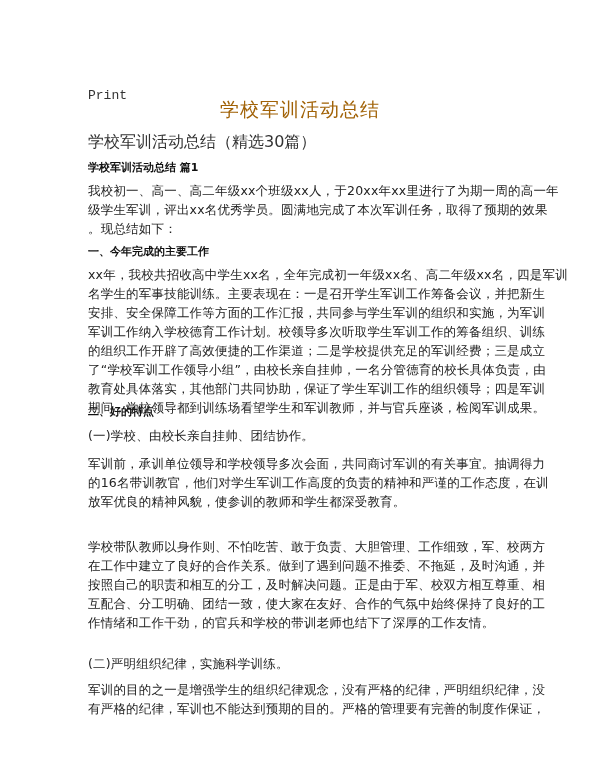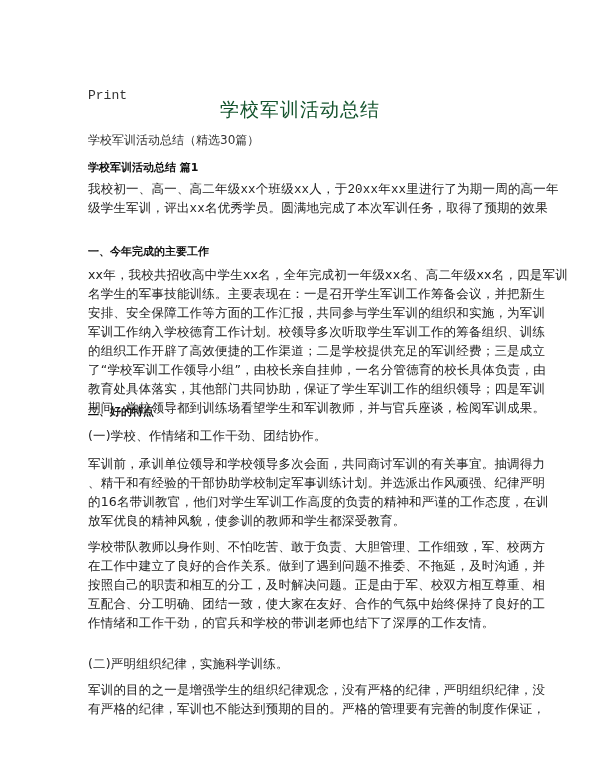--- a/index.html
+++ b/index.html
@@ -1,61 +1,61 @@
 <!DOCTYPE html>
 <html><head>
 <meta charset="utf-8">
 <style>
   html, body { margin: 0; padding: 0; background: #ffffff; }
   body { width: 600px; height: 776px; position: relative; overflow: hidden;
          font-family: "DejaVu Sans", sans-serif; color: #1a1a1a; }
   .print { position: absolute; left: 88px; top: 88px; font-family: Liberation Mono, monospace;
            font-size: 13px; color: #333; }
   .title { position: absolute; left: 0; width: 600px; top: 97px; text-align: center;
-           font-size: 19px; color: #14532d; letter-spacing: 1px; }
-  .sub { position: absolute; left: 88px; top: 132px; font-size: 12px; color: #333; }
+           font-size: 19px; color: #a16207; letter-spacing: 1px; }
+  .sub { position: absolute; left: 88px; top: 132px; font-size: 16px; color: #333; }
   .h { position: absolute; left: 88px; font-size: 11px; font-weight: bold; color: #111; }
   .p { position: absolute; left: 88px; width: 432px; font-size: 12.5px; line-height: 19px;
        color: #222; text-align: justify; letter-spacing: 0.2px; }
   .p span { display: block; white-space: nowrap; }
 </style>
 </head>
 <body>
 
 <div class="print">Print</div>
 <div class="title">学校军训活动总结</div>
 <div class="sub">学校军训活动总结（精选30篇）</div>
 <div class="h" style="top:160px;">学校军训活动总结 篇1</div>
 
-<div class="p" style="top:181px;font-family:Liberation Mono, monospace;">
+<div class="p" style="top:181px;">
   <span>我校初一、高一、高二年级xx个班级xx人，于20xx年xx里进行了为期一周的高一年</span>
   <span>级学生军训，评出xx名优秀学员。圆满地完成了本次军训任务，取得了预期的效果</span>
+  <span>。现总结如下：</span>
 </div>
 
 <div class="h" style="top:244px;">一、今年完成的主要工作</div>
 
 <div class="p" style="top:265px;">
   <span>xx年，我校共招收高中学生xx名，全年完成初一年级xx名、高二年级xx名，四是军训</span>
   <span>名学生的军事技能训练。主要表现在：一是召开学生军训工作筹备会议，并把新生</span>
   <span>安排、安全保障工作等方面的工作汇报，共同参与学生军训的组织和实施，为军训</span>
   <span>军训工作纳入学校德育工作计划。校领导多次听取学生军训工作的筹备组织、训练</span>
   <span>的组织工作开辟了高效便捷的工作渠道；二是学校提供充足的军训经费；三是成立</span>
   <span>了“学校军训工作领导小组”，由校长亲自挂帅，一名分管德育的校长具体负责，由</span>
   <span>教育处具体落实，其他部门共同协助，保证了学生军训工作的组织领导；四是军训</span>
   <span>期间，学校领导都到训练场看望学生和军训教师，并与官兵座谈，检阅军训成果。</span>
 </div>
 
 <div class="h" style="top:404px;">二、好的特点</div>
 <div class="p" style="top:426px;">
-    <span>(一)学校、作情绪和工作干劲、团结协作。</span>
+    <span>(一)学校、由校长亲自挂帅、团结协作。</span>
   </div>
 
 <div class="p" style="top:454px;">
   <span>军训前，承训单位领导和学校领导多次会面，共同商讨军训的有关事宜。抽调得力</span>
-  <span>、精干和有经验的干部协助学校制定军事训练计划。并选派出作风顽强、纪律严明</span>
   <span>的16名带训教官，他们对学生军训工作高度的负责的精神和严谨的工作态度，在训</span>
   <span>放军优良的精神风貌，使参训的教师和学生都深受教育。</span>
 </div>
 
 <div class="p" style="top:538px;font-family:Liberation Serif, serif;">
   <span>学校带队教师以身作则、不怕吃苦、敢于负责、大胆管理、工作细致，军、校两方</span>
   <span>在工作中建立了良好的合作关系。做到了遇到问题不推委、不拖延，及时沟通，并</span>
   <span>按照自己的职责和相互的分工，及时解决问题。正是由于军、校双方相互尊重、相</span>
   <span>互配合、分工明确、团结一致，使大家在友好、合作的气氛中始终保持了良好的工</span>
   <span>作情绪和工作干劲，的官兵和学校的带训老师也结下了深厚的工作友情。</span>

